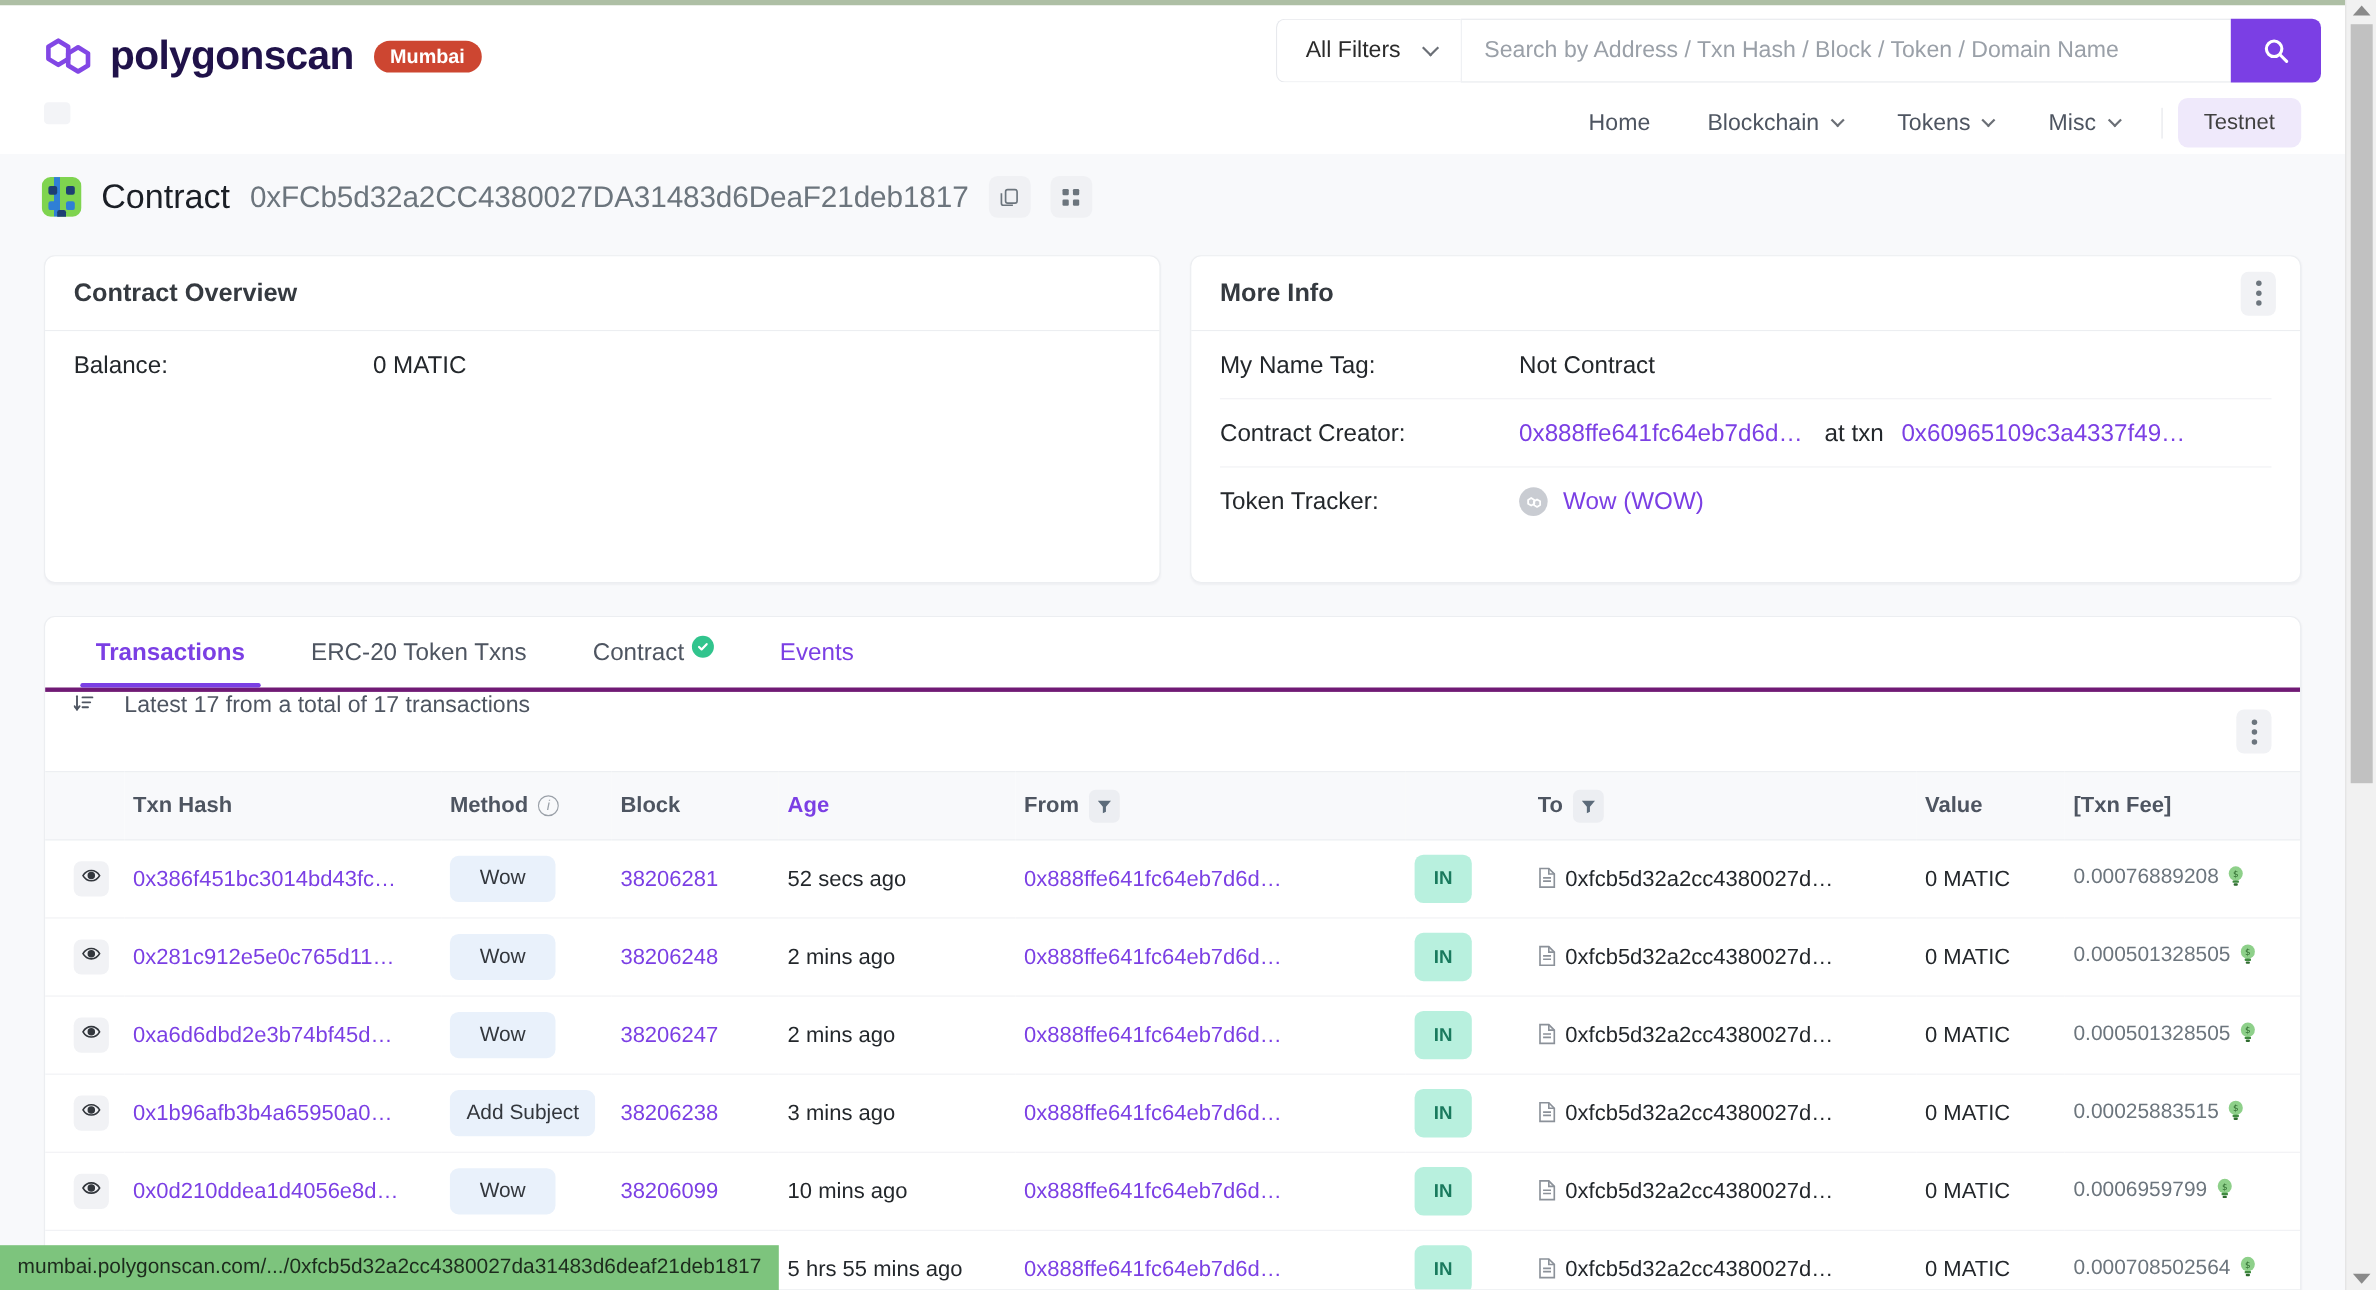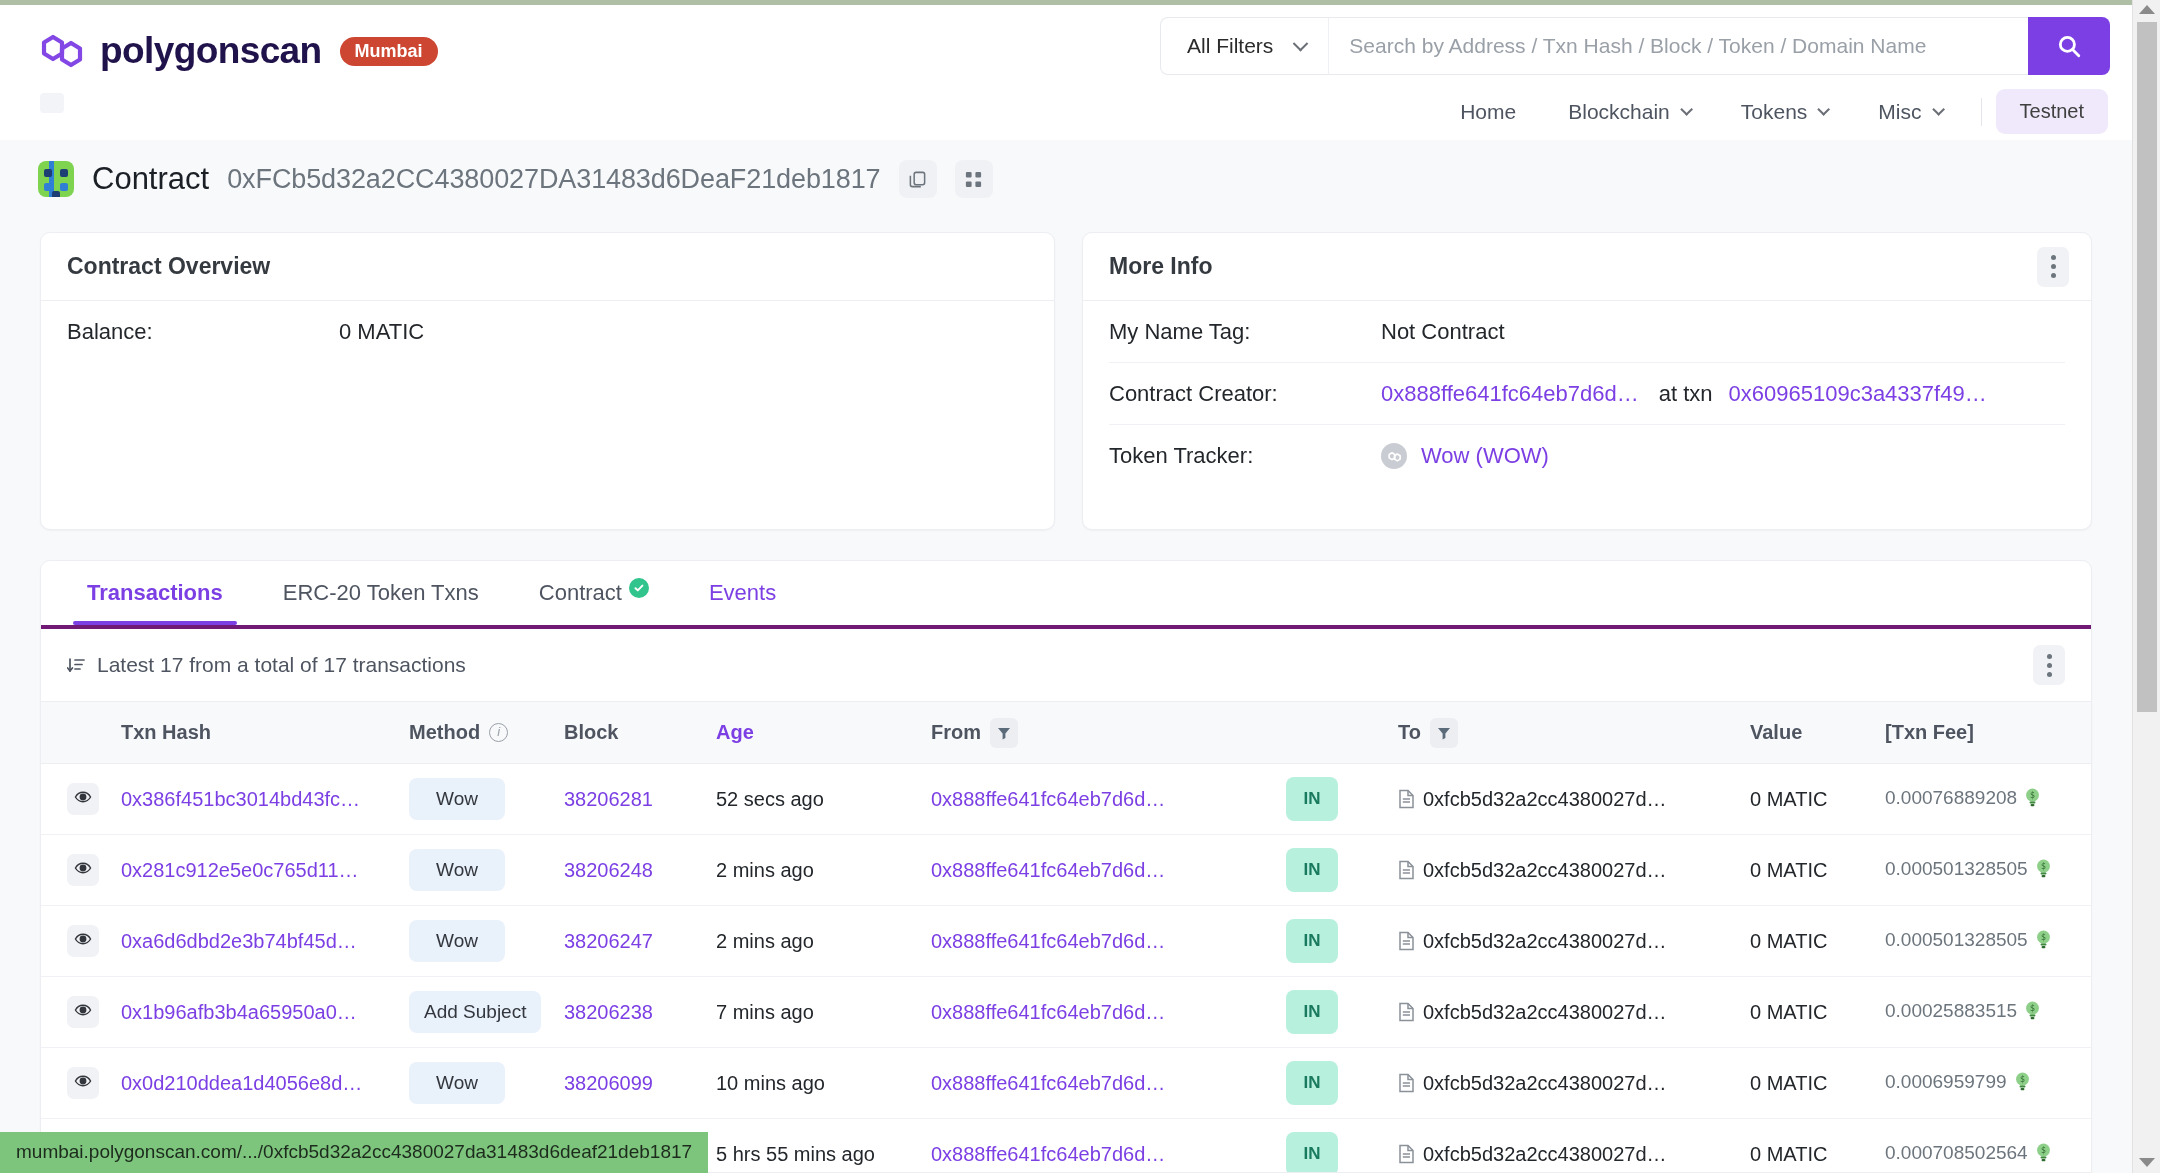--- a/index.html
+++ b/index.html
@@ -120,21 +120,21 @@
     width: 82px;
     background: #7b3fe4;
     border: none; border-radius: 0 8px 8px 0;
     display: flex; align-items: center; justify-content: center;
     cursor: pointer;
   }
   .search-btn svg { width: 26px; height: 26px; }
 
   
   .nav {
-    position: absolute; right: 24px; top: 84px;
+    position: absolute; right: 40px; top: 84px;
     display: flex; align-items: center; gap: 0;
   }
   .nav-item {
     font-size: 21px; color: #4e5561;
     padding: 0 26px;
     display: flex; align-items: center; gap: 10px;
     white-space: nowrap;
     cursor: pointer;
   }
   .nav-chev {
@@ -274,24 +274,25 @@
   .tab.linkish { color: #7b3fe4; }
   .verify-check {
     width: 20px; height: 20px; border-radius: 50%;
     background: #31c48d;
     display: inline-flex; align-items: center; justify-content: center;
     align-self: flex-start; margin-top: -2px;
   }
   .verify-check svg { width: 12px; height: 12px; }
 
   .panel-sub {
-    display: flex; align-items: center;
+    display: flex; 
     height: 72px;
     padding: 0 26px;
     position: relative;
+    gap: 16px;
   }
   .sub-sort-icon { margin-right: 10px; display: flex; }
   .sub-sort-icon svg { width: 20px; height: 20px; }
   .panel-sub-text { font-size: 21px; color: #4e5561; }
   .panel-sub .kebab { right: 26px; }
 
   
   table.txtable { width: 100%; border-collapse: collapse; table-layout: fixed; }
   table.txtable thead th {
     background: #f8f9fb;
@@ -697,21 +698,21 @@
               <div class="eye-btn">
                 <span><svg viewBox="0 0 20 20" fill="none" stroke="#33373d" stroke-width="1.6">
                     <path d="M1.6 10S4.6 4.8 10 4.8 18.4 10 18.4 10 15.4 15.2 10 15.2 1.6 10 1.6 10Z"></path>
                     <circle cx="10" cy="10" r="3" fill="#33373d"></circle>
                   </svg></span>
               </div>
             </td>
             <td class="c-hash"><a class="link">0x1b96afb3b4a65950a0…</a></td>
             <td class="c-meth"><span class="method-badge">Add Subject</span></td>
             <td class="c-blk"><a class="link">38206238</a></td>
-            <td class="c-age">7 mins ago</td>
+            <td class="c-age">3 mins ago</td>
             <td class="c-from"><a class="link">0x888ffe641fc64eb7d6d…</a></td>
             <td class="c-io"><span class="inout-badge">IN</span></td>
             <td class="c-to"><span class="doc-icon">
                 <svg viewBox="0 0 17 20" fill="none" stroke="#8b9199" stroke-width="1.5">
                   <path d="M2 1.5h8l5 5v12H2z"></path>
                   <path d="M10 1.5v5h5"></path>
                   <line x1="4.8" y1="10" x2="12" y2="10"></line>
                   <line x1="4.8" y1="13" x2="12" y2="13"></line>
                 </svg>
               </span><span>0xfcb5d32a2cc4380027d…</span></td>

